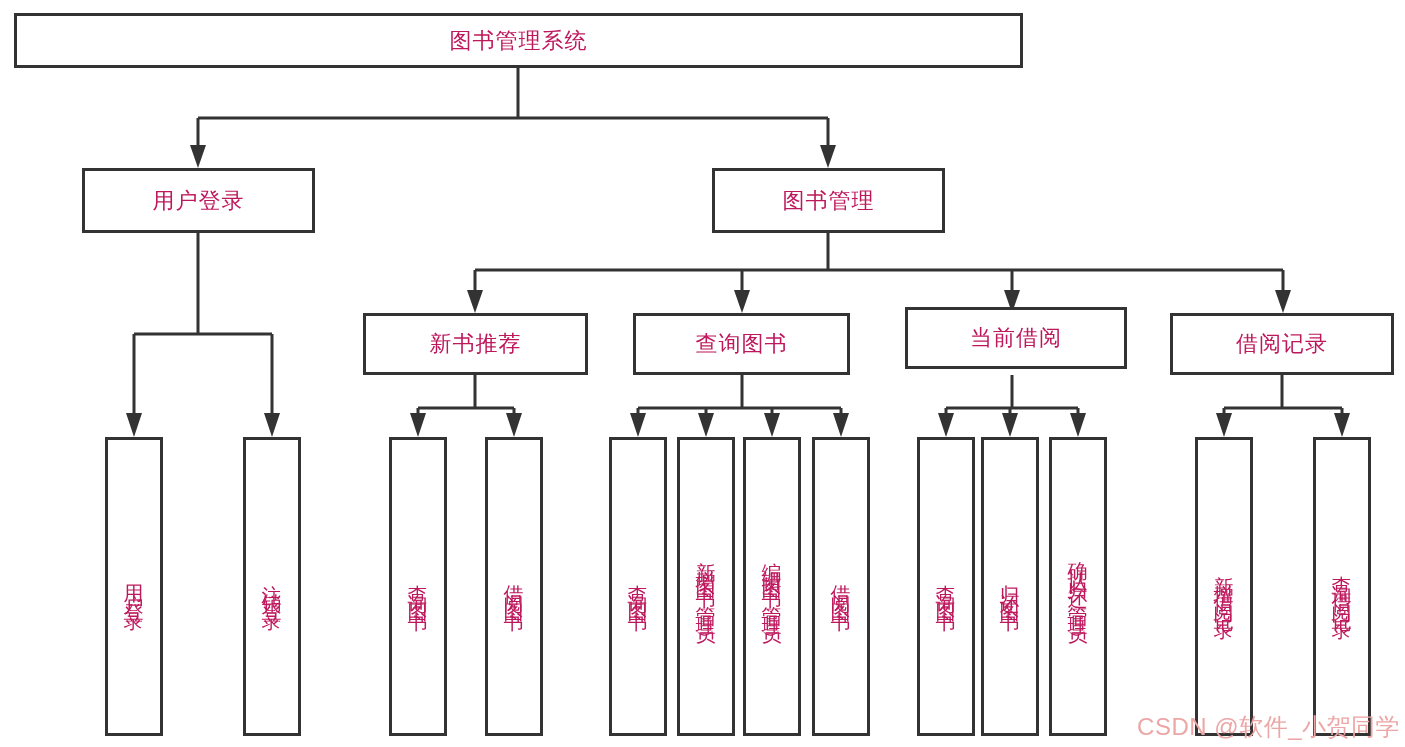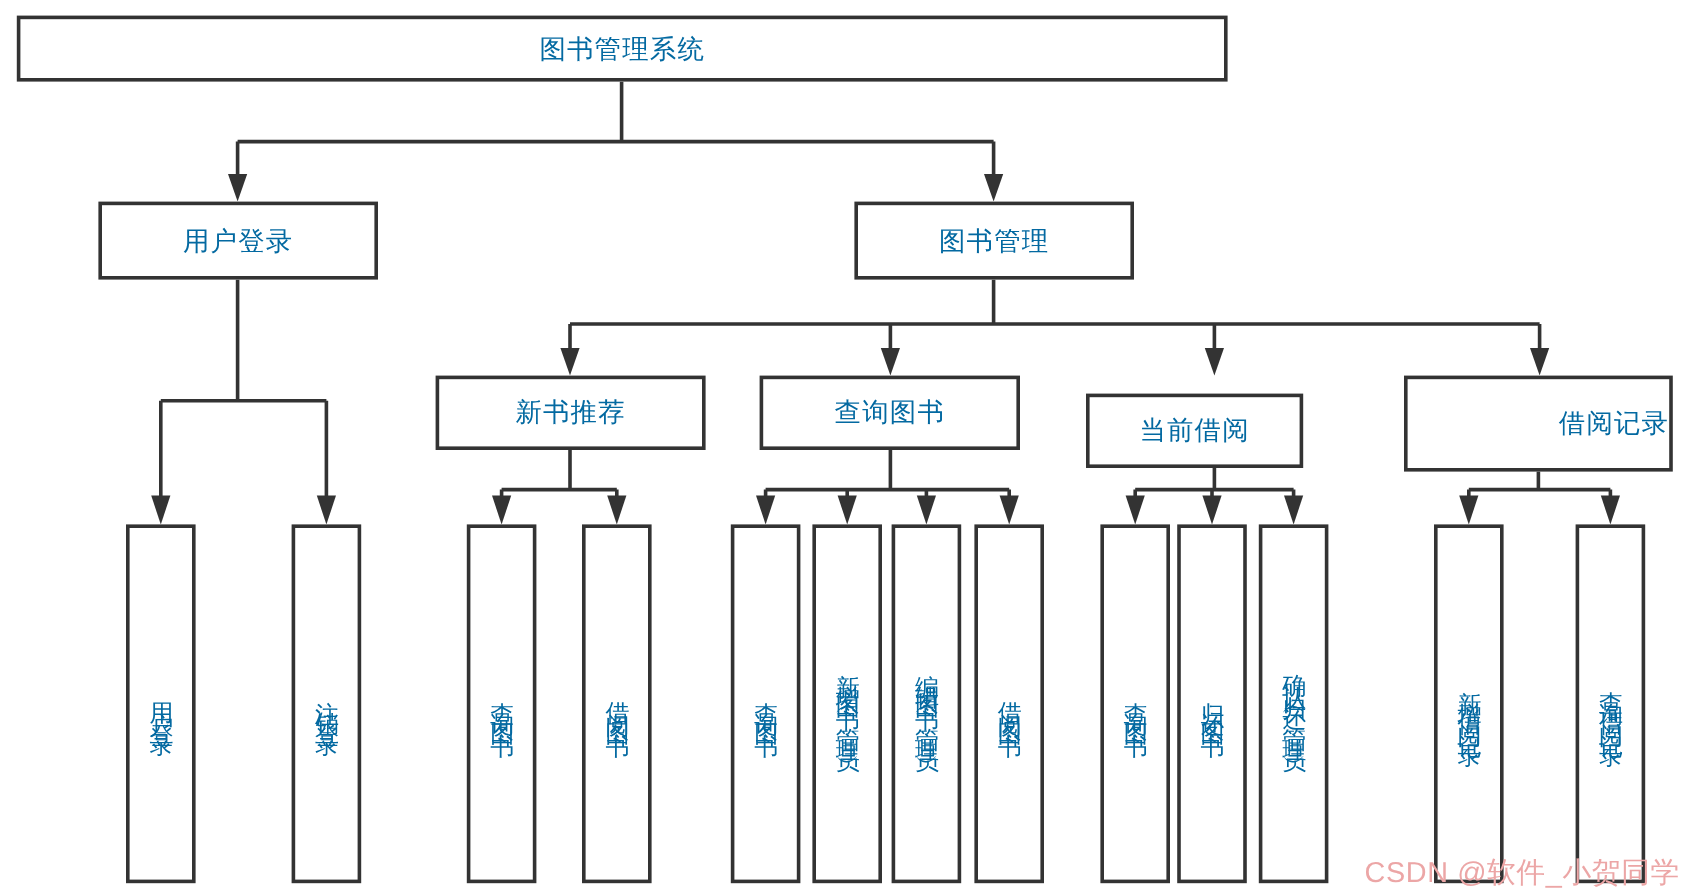--- a/index.html
+++ b/index.html
@@ -21,38 +21,38 @@
     top: 0;
     width: 1405px;
     height: 747px;
     pointer-events: none;
   }
   .node {
     position: absolute;
     box-sizing: border-box;
     border: 3px solid #333333;
     background: #ffffff;
-    color: #0369a1;
+    color: #be185d;
     display: flex;
     align-items: center;
     justify-content: center;
     text-align: center;
   }
   .h-label {
     font-size: 22px;
     letter-spacing: 1px;
     white-space: nowrap;
   }
   .node-root   { left: 14px;   top: 13px;  width: 1009px; height: 55px; }
   .node-l2a    { left: 82px;   top: 168px; width: 233px;  height: 65px; }
   .node-l2b    { left: 712px;  top: 168px; width: 233px;  height: 65px; }
   .node-l3a    { left: 363px;  top: 313px; width: 225px;  height: 62px; }
   .node-l3b    { left: 633px;  top: 313px; width: 217px;  height: 62px; }
-  .node-l3c    { left: 905px;  top: 328px; width: 181px;  height: 62px; }
-  .node-l3d    { left: 1170px; top: 313px; width: 224px;  height: 80px; justify-content: flex-end; }
+  .node-l3c    { left: 905px;  top: 307px; width: 222px;  height: 62px; }
+  .node-l3d    { left: 1170px; top: 313px; width: 224px;  height: 62px; }
   .leaf {
     top: 437px;
     width: 58px;
     height: 299px;
   }
   .leaf .v-label {
     writing-mode: vertical-rl;
     text-orientation: mixed;
     font-size: 20px;
     letter-spacing: 9px;

